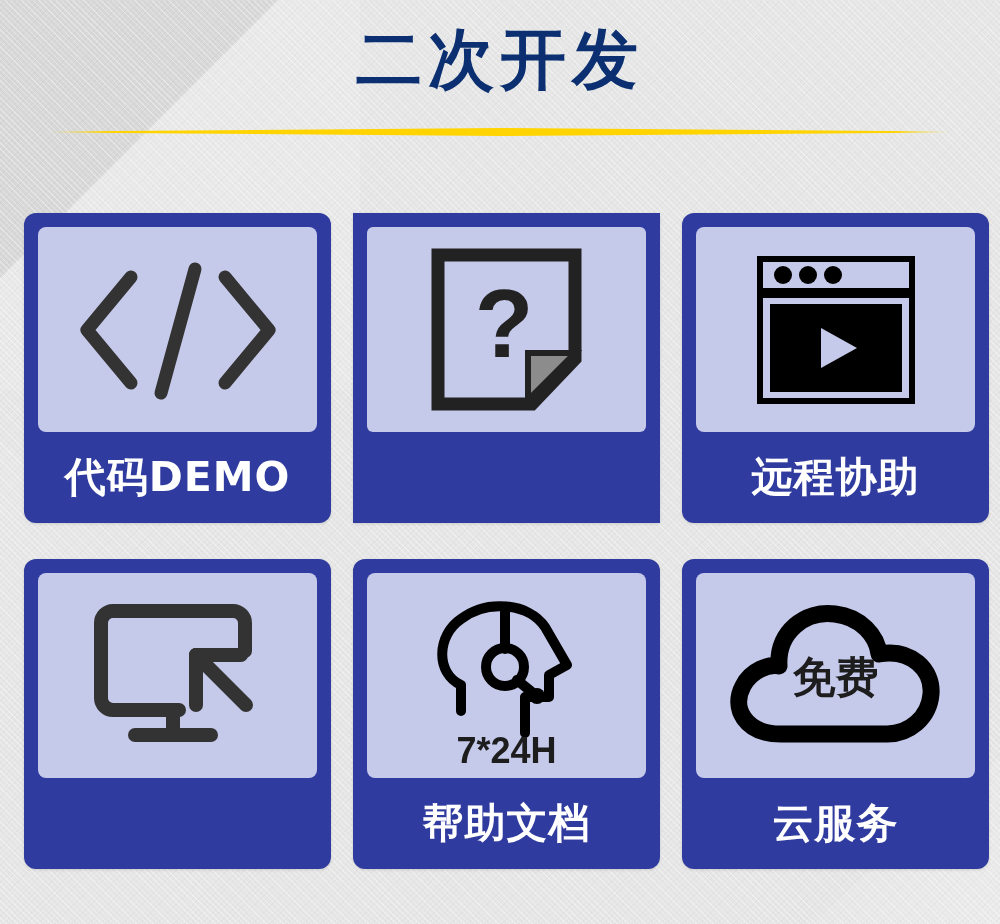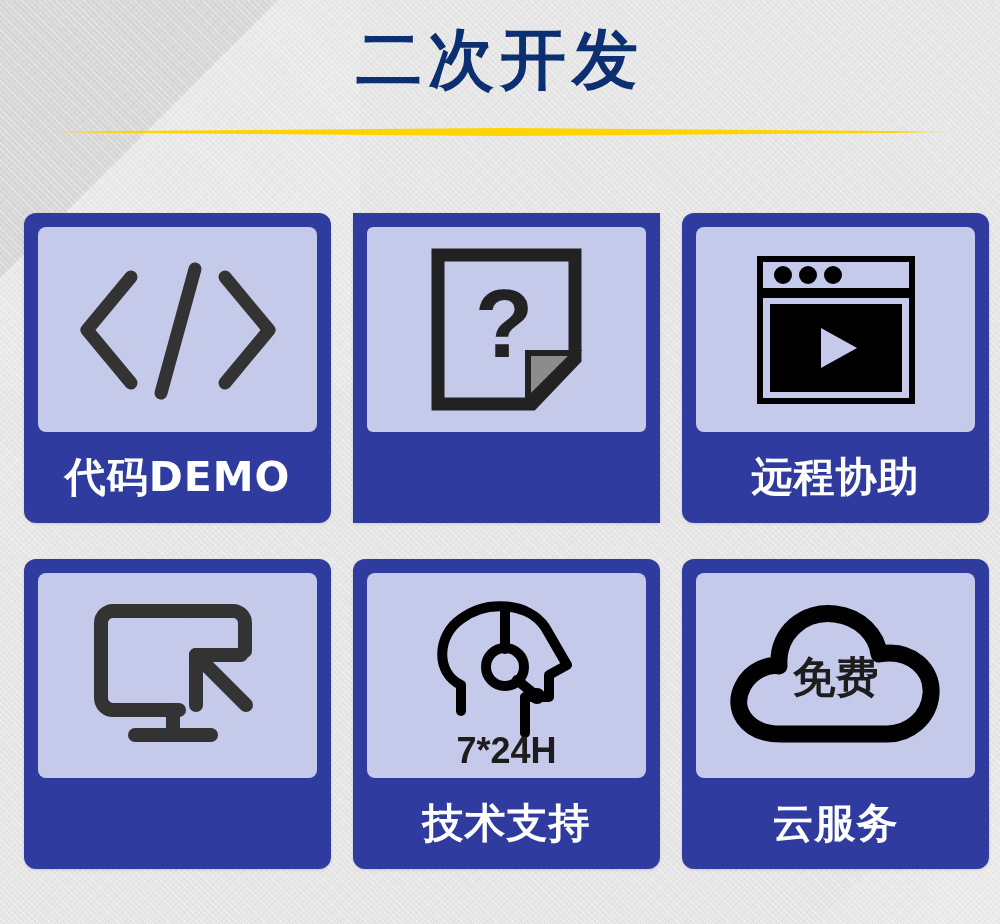--- a/index.html
+++ b/index.html
@@ -203,21 +203,21 @@
           <g stroke="#000000" stroke-width="10" fill="none" stroke-linecap="round" stroke-linejoin="round">
             <path d="M44 118 V92 C18 80 20 42 44 26 C70 6 112 10 128 34 L150 72 L132 82 L132 104 L108 104 L108 140"></path>
             <line x1="88" y1="16" x2="88" y2="56"></line>
             <circle cx="88" cy="74" r="19"></circle>
             <line x1="100" y1="87" x2="116" y2="100"></line>
           </g>
           <circle cx="120" cy="103" r="8" fill="#000000"></circle>
         </svg>
         <div class="overlay-text">7*24H</div>
       </div>
-      <div class="card-label">技术支持</div>
+      <div class="card-label">帮助文档</div>
     </div>
 
     <div class="card">
       <div class="icon-panel">
         <svg width="230" height="160" viewBox="0 0 230 160">
           <path d="M60 138
                    C24 138 10 112 22 90
                    C30 74 48 68 58 70
                    C56 36 84 14 114 18
                    C140 21 156 40 158 58

